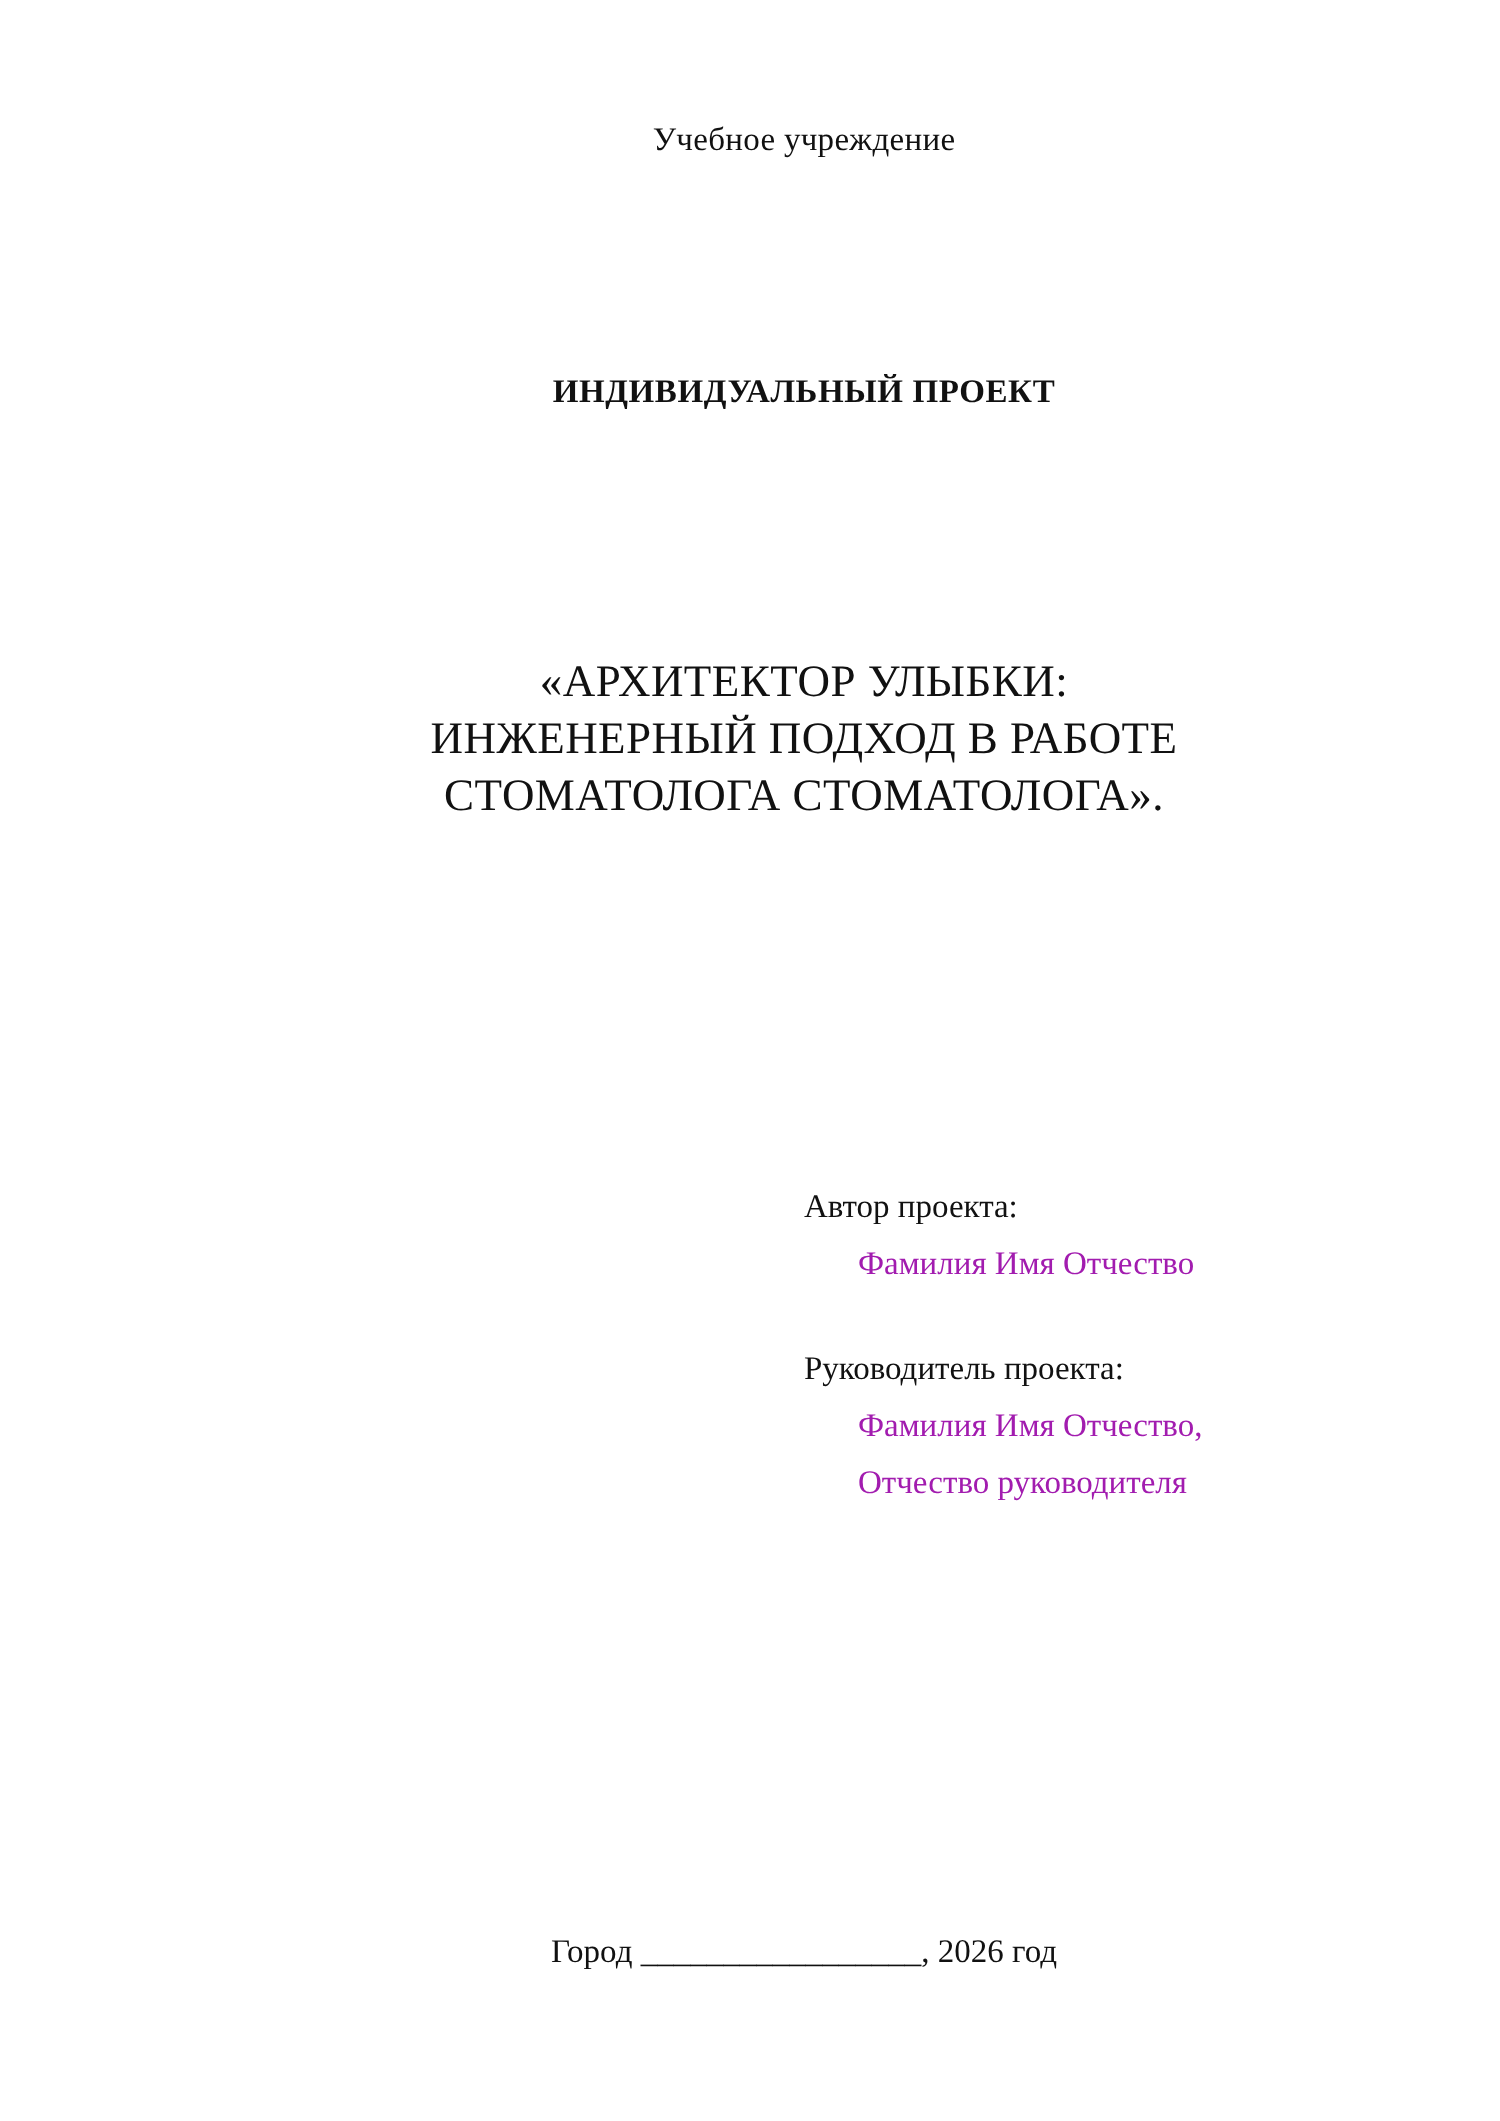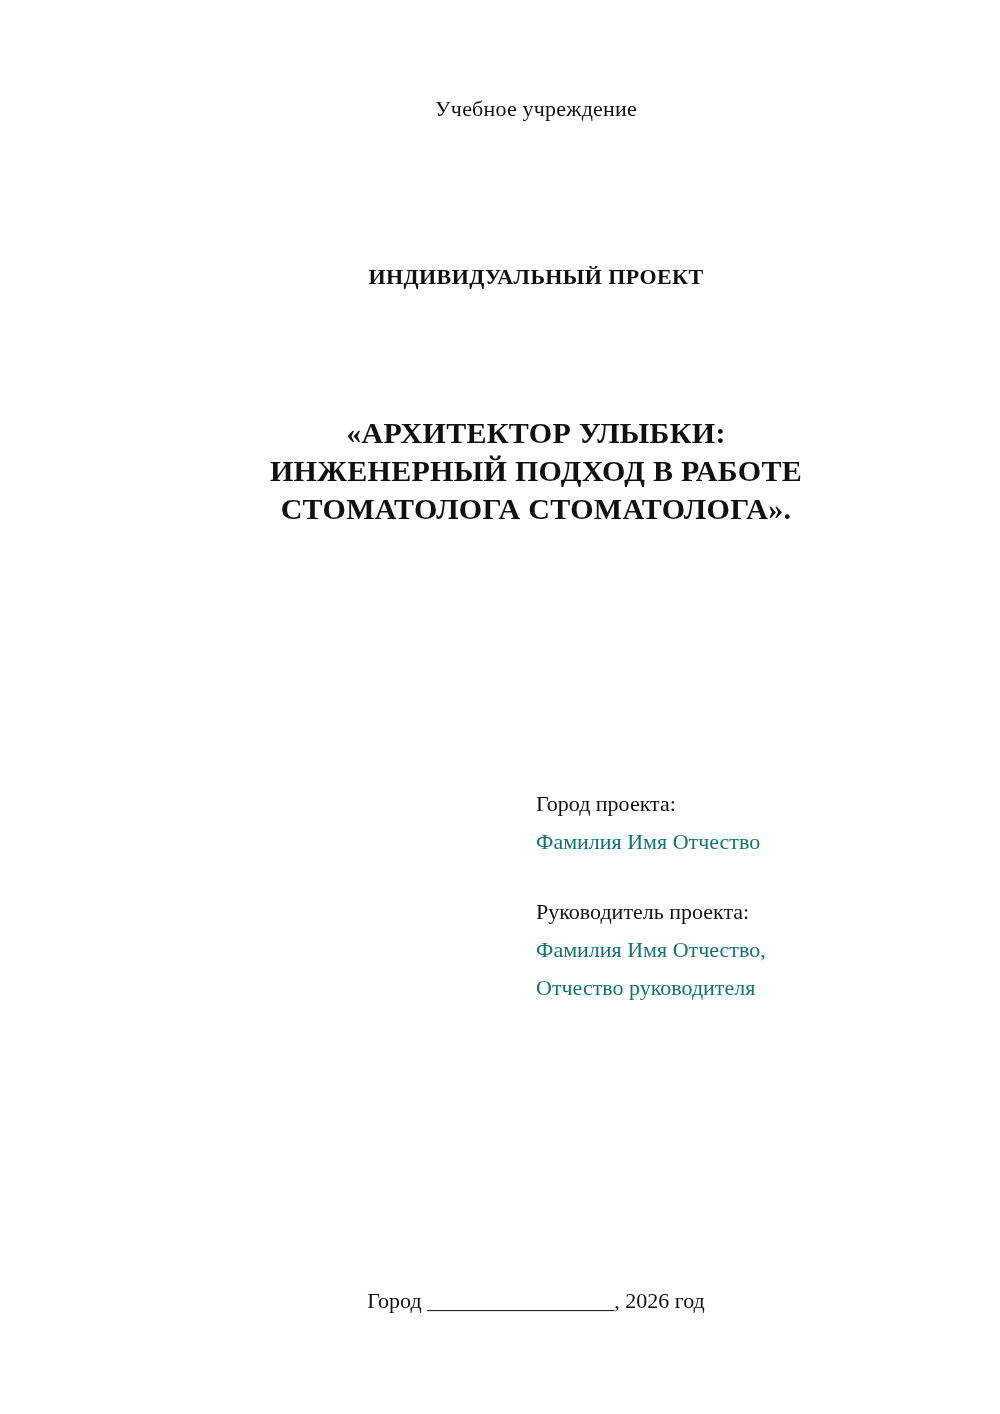--- a/index.html
+++ b/index.html
@@ -19,46 +19,46 @@
   }
   
   .content-band {
     position: absolute;
     left: 143px;
     right: 71px;
   }
   .centered { text-align: center; }
 
   .institution {
-    top: 96px;
+    top: 80px;
     font-size: 22px;
     letter-spacing: 0.2px;
   }
   .project-type {
-    top: 264px;
+    top: 248px;
     font-size: 22px;
     font-weight: bold;
     letter-spacing: 0.4px;
   }
   .main-title {
-    top: 414px;
+    top: 436px;
     font-size: 30px;
-    font-weight: bold;
+    font-weight: normal;
     line-height: 38px;
     letter-spacing: 0.3px;
   }
   .credits {
     position: absolute;
     left: 536px;
     top: 785px;
     font-size: 22px;
     line-height: 38px;
   }
   .credit-label { color: #111111; }
-  .credit-placeholder { color: #0f766e; }
+  .credit-placeholder { color: #a21caf; margin-left: 36px; }
   .credit-block + .credit-block { margin-top: 32px; font-family: Liberation Serif, serif; }
   .footer-line {
     top: 1288px;
     font-size: 22px;
     white-space: nowrap;
   }
   .footer-line .blank {
     letter-spacing: 0px;
     font-style: italic;
   }
@@ -73,21 +73,21 @@
   <div class="content-band project-type centered">ИНДИВИДУАЛЬНЫЙ ПРОЕКТ</div>
 
   <div class="content-band main-title centered">
     <div>«АРХИТЕКТОР УЛЫБКИ:</div>
     <div>ИНЖЕНЕРНЫЙ ПОДХОД В РАБОТЕ</div>
     <div>СТОМАТОЛОГА СТОМАТОЛОГА».</div>
   </div>
 
   <div class="credits">
     <div class="credit-block">
-      <div class="credit-label">Город проекта:</div>
+      <div class="credit-label">Автор проекта:</div>
       <div class="credit-placeholder">Фамилия Имя Отчество</div>
     </div>
     <div class="credit-block">
       <div class="credit-label">Руководитель проекта:</div>
       <div class="credit-placeholder">Фамилия Имя Отчество,</div>
       <div class="credit-placeholder">Отчество руководителя</div>
     </div>
   </div>
 
   <div class="content-band footer-line centered">

